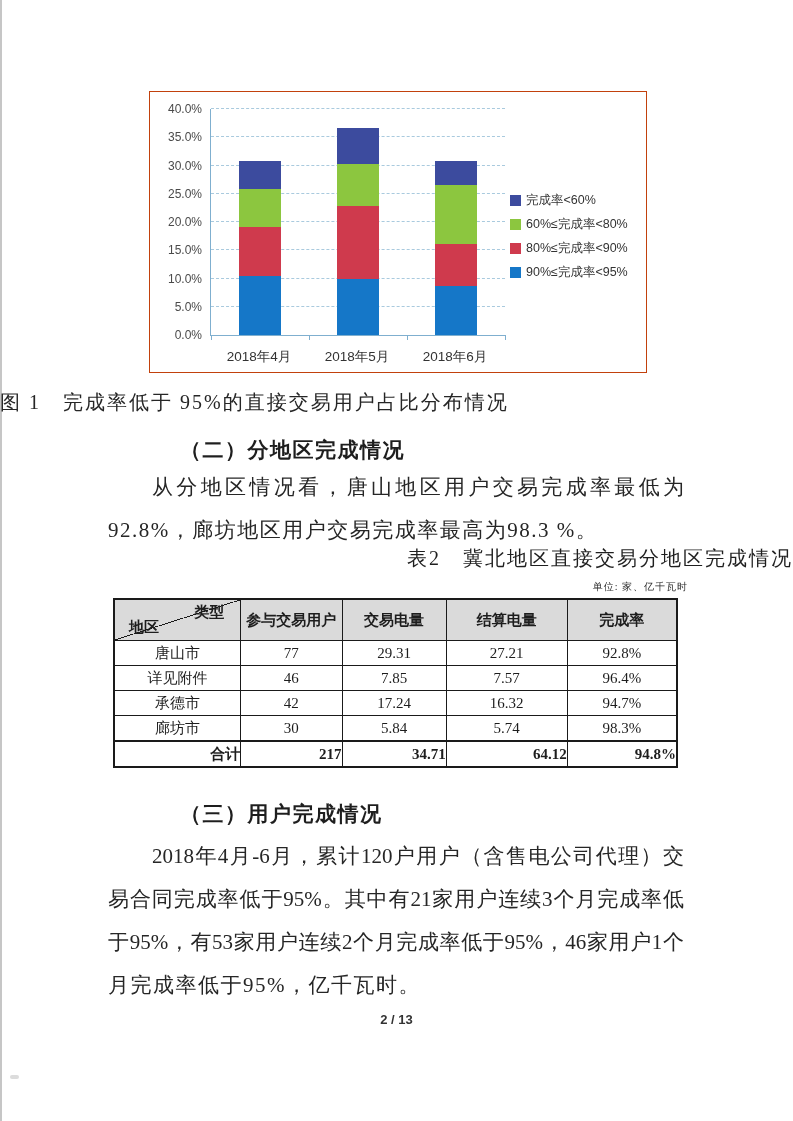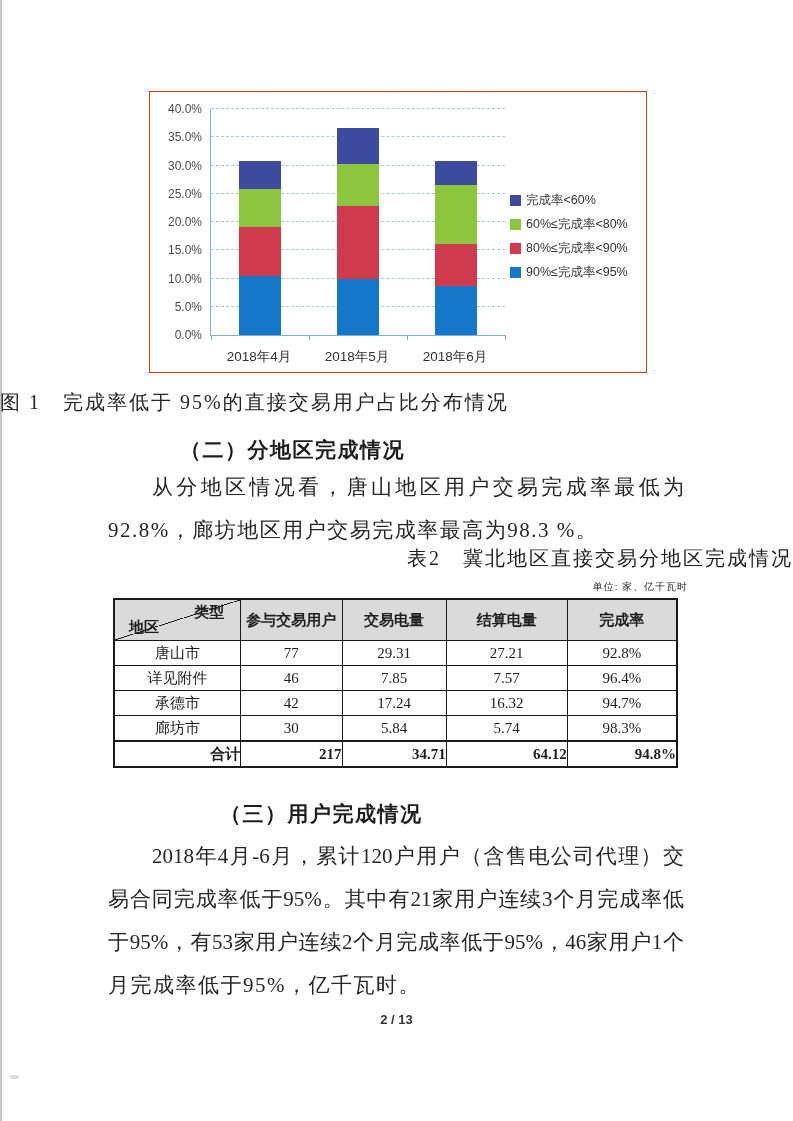--- a/index.html
+++ b/index.html
@@ -26,21 +26,21 @@
   .xlabels span{position:absolute;top:0;transform:translateX(-50%);white-space:nowrap;}
   .legend{position:absolute;left:360px;top:96px;
           font-family:"Liberation Sans","DejaVu Sans",sans-serif;font-size:12.5px;color:#333;}
   .legend-item{display:flex;align-items:center;height:24px;white-space:nowrap;}
   .legend-swatch{width:11px;height:11px;margin-right:5px;flex:0 0 auto;}
 
   
   .caption{position:absolute;top:389px;left:0;width:100%;text-align:left;
            font-size:20px;letter-spacing:2px;color:#262626;}
   .h2{position:absolute;left:180px;font-size:21px;font-weight:bold;letter-spacing:1.5px;color:#1e1e1e;}
-  .h2a{top:436px;} .h2b{top:800px;margin-left:40px;}
+  .h2a{top:436px;} .h2b{top:800px;}
   .para{position:absolute;left:108px;width:576px;font-size:21px;color:#262626;}
   .para1{top:466px;} .para2{top:835px;}
   .para .line{height:43px;line-height:43px;text-align:justify;text-align-last:justify;}
   .para .line.first{text-indent:44px;}
   .para .line.last{text-align-last:left;letter-spacing:1.5px;}
 
   .tbl-title{position:absolute;top:545px;left:0;width:100%;text-align:right;
              font-size:20px;letter-spacing:2px;color:#1f1f1f;}
   .unit{position:absolute;top:580px;right:105px;font-size:10px;letter-spacing:1px;color:#2a2a2a;}
 

